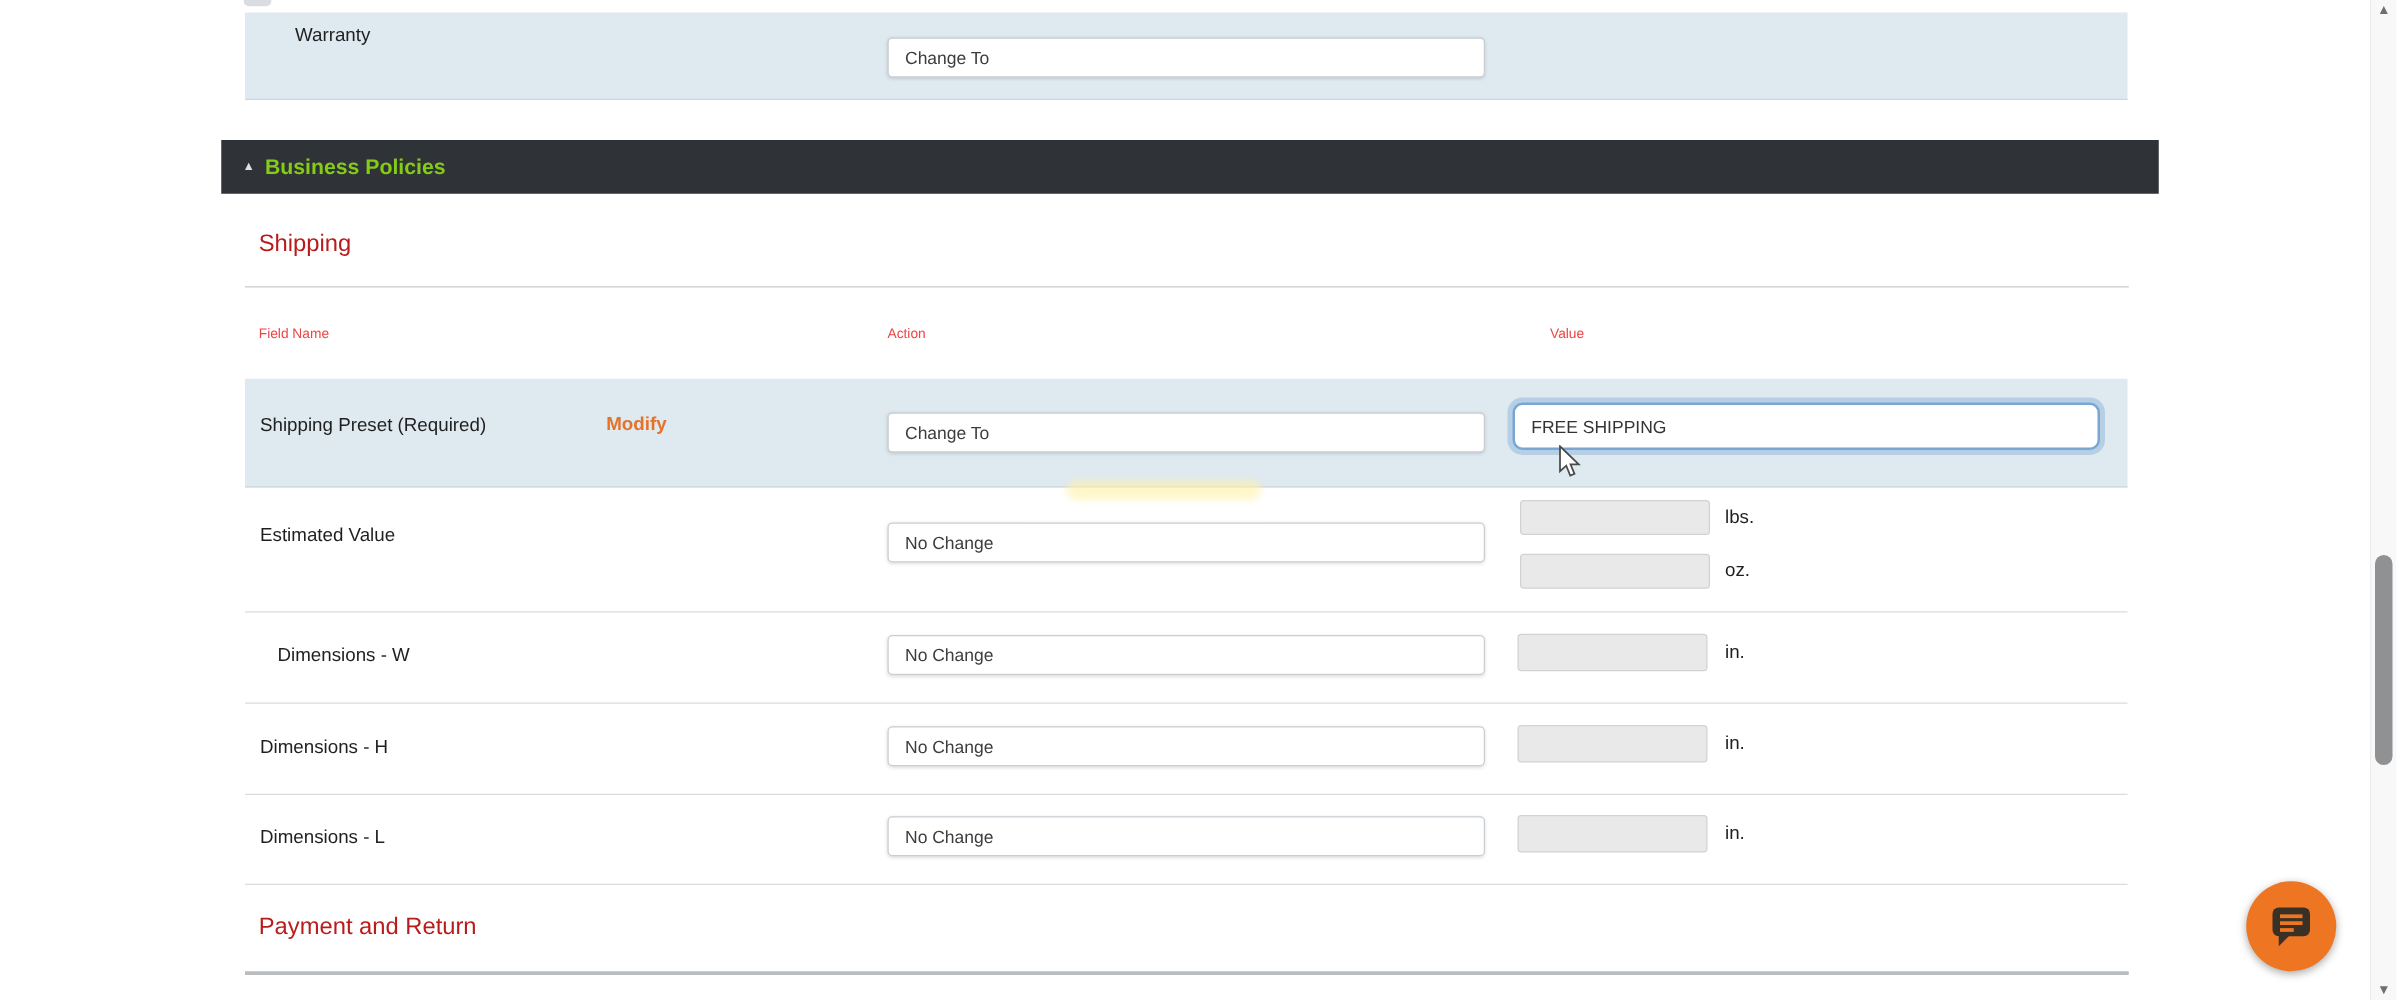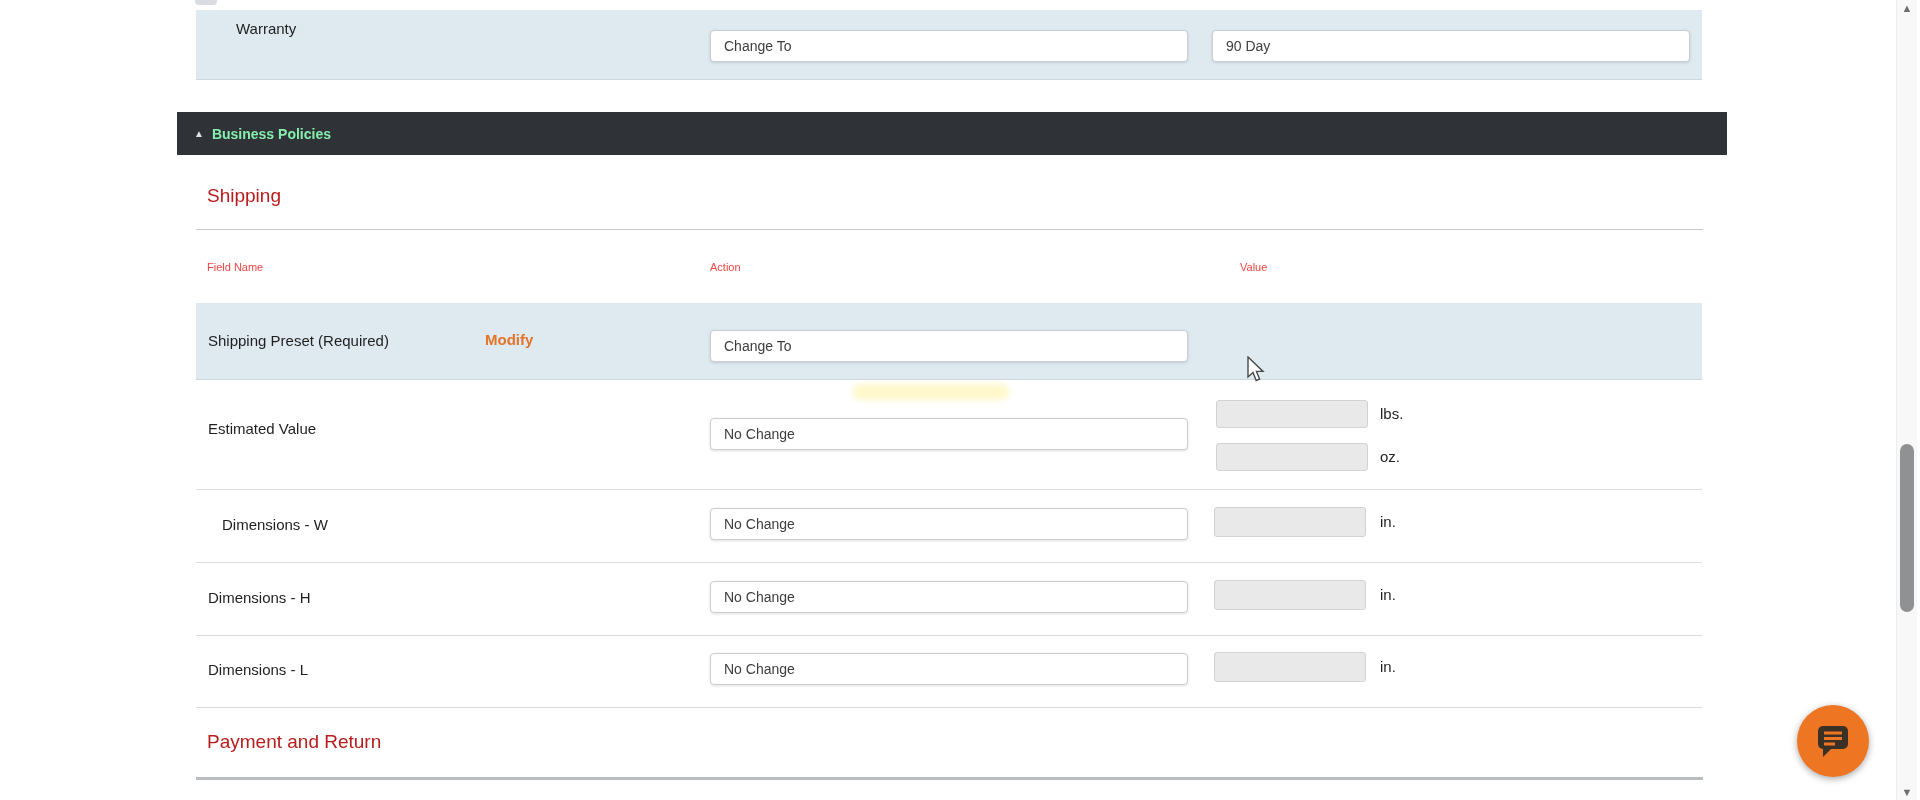--- a/index.html
+++ b/index.html
@@ -47,21 +47,21 @@
 
   .divider { position:absolute; height:1px; background:#cacaca; }
 
   
   #bp-bar {
     left:177px; top:112px; width:1550px; height:43px;
     background:#2f3338; display:flex; align-items:center; padding-left:17px;
     cursor:pointer;
   }
   #bp-bar .tri { color:#dfe2e5; font-size:10px; margin-right:8px; }
-  #bp-bar .ttl { color:#86efac; font-size:14px; font-weight:bold; }
+  #bp-bar .ttl { color:#84cc16; font-size:17px; font-weight:bold; }
 
   .modify-link { position:absolute; color:#e4732a; font-weight:bold; font-size:15px; cursor:pointer; }
 
   
   #scroll-track { left:1896px; top:0; width:21px; height:800px; background:#f8f8f8; border-left:1px solid #ededed; }
   #scroll-thumb { left:1900px; top:444px; width:14px; height:168px; background:#8f9193; border-radius:7px; }
   .scroll-arrow { position:absolute; left:1899px; width:16px; text-align:center; color:#6f6f6f; font-size:11px; line-height:11px; }
 
   
   #chat-btn {
@@ -82,40 +82,40 @@
 </head>
 <body>
 
 <div id="screen">
 
   <div id="top-remnant" class="abs"></div>
 
   <div class="abs hl-row" style="left:196px; top:10px; width:1506px; height:70px;">
     <span class="row-label" style="left:12px; top:10px;margin-left:28px;">Warranty</span>
     <div class="selbox" style="left:514px; top:20px;">Change To</div>
-    <div class="selbox" style="left:1016px; top:20px;">90 Day</div>
   </div>
 
   <div id="bp-bar" class="abs">
     <span class="tri">▲</span>
     <span class="ttl">Business Policies</span>
   </div>
 
   <span class="section-title" style="left:207px; top:185px;">Shipping</span>
 
   <div class="divider" style="left:196px; top:229px; width:1507px;"></div>
 
   <span class="col-header" style="left:207px; top:261px;">Field Name</span>
   <span class="col-header" style="left:710px; top:261px;">Action</span>
   <span class="col-header" style="left:1240px; top:261px;">Value</span>
 
-  <div class="abs hl-row" style="left:196px; top:303px; width:1506px; height:77px;">
+  <div class="abs hl-row" style="left:196px; top:303px; width:1506px; height:87px;">
     <span class="row-label" style="left:12px; top:29px;">Shipping Preset (Required)</span>
     <span class="modify-link" style="left:289px; top:28px;">Modify</span>
     <div class="selbox" style="left:514px; top:27px;">Change To</div>
+    <input class="focus-input" type="text" value="FREE SHIPPING" style="">
   </div>
 
   <div id="yellow-smudge" class="abs"></div>
 
   <div class="abs" style="left:196px; top:380px; width:1506px; height:110px; border-bottom:1px solid #dcdcdc;">
     <span class="row-label" style="left:12px; top:40px;">Estimated Value</span>
     <div class="selbox" style="left:514px; top:38px;">No Change</div>
     <input class="gray-input" style="left: 1020px; top: 20px;" disabled="">
     <span class="unit-label" style="left:1184px; top:25px;">lbs.</span>
     <input class="gray-input" style="left: 1020px; top: 63px;" disabled="">

